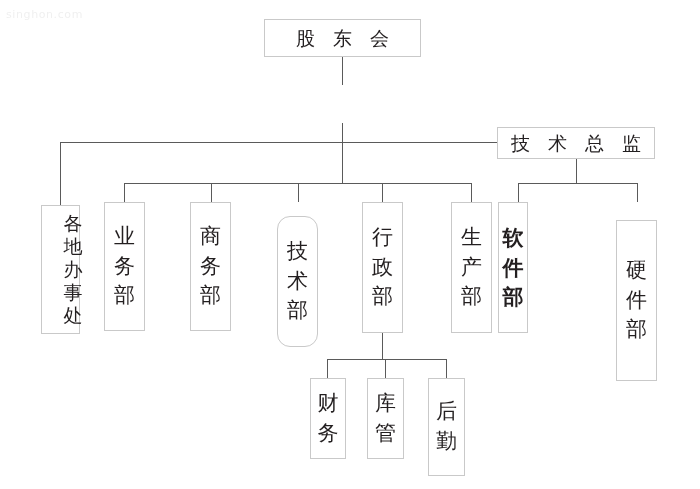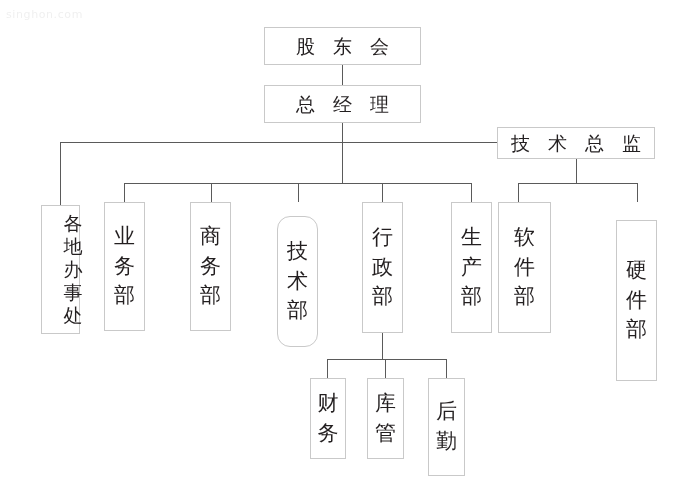--- a/index.html
+++ b/index.html
@@ -73,29 +73,26 @@
   .ln.v { width: 1px; }
   .ln.h { height: 1px; }
 </style>
 </head>
 <body>
 
 <div id="page">
 
   <div class="watermark">singhon.com</div>
 
-  <div class="node horiz" style="left:264px; top:19px; width:157px; height:38px;margin-top:8px;">
+  <div class="node horiz" style="left:264px; top:19px; width:157px; height:38px;">
     <span class="label">股 东 会</span>
   </div>
 
   <div class="ln v" style="left:342px; top:57px; height:28px;"></div>
 
-  <div class="node horiz" style="left:264px; top:85px; width:157px; height:38px;">
-    <span class="label">总 经 理</span>
-  </div>
 
   <div class="ln v" style="left:342px; top:123px; height:20px;"></div>
 
   <div class="ln h" style="left:60px; top:142px; width:437px;"></div>
 
   <div class="ln v" style="left:60px; top:142px; height:63px;"></div>
 
   <div class="ln v" style="left:342px; top:142px; height:41px;"></div>
 
   <div class="node horiz" style="left:497px; top:127px; width:158px; height:32px;">
@@ -131,21 +128,21 @@
   </div>
 
   <div class="node vert" style="left:362px; top:202px; width:41px; height:131px;">
     <span class="label">行政部</span>
   </div>
 
   <div class="node vert" style="left:451px; top:202px; width:41px; height:131px;">
     <span class="label">生产部</span>
   </div>
 
-  <div class="node vert" style="left:498px; top:202px; width:53px; height:131px;">
+  <div class="node vert" style="left:498px; top:202px; width:30px; height:131px;font-weight:bold;">
     <span class="label">软件部</span>
   </div>
 
   <div class="node vert" style="left:616px; top:220px; width:41px; height:161px;">
     <span class="label">硬件部</span>
   </div>
 
   <div class="ln v" style="left:382px; top:333px; height:26px;"></div>
   <div class="ln h" style="left:327px; top:359px; width:119px;"></div>
   <div class="ln v" style="left:327px; top:359px; height:19px;"></div>

